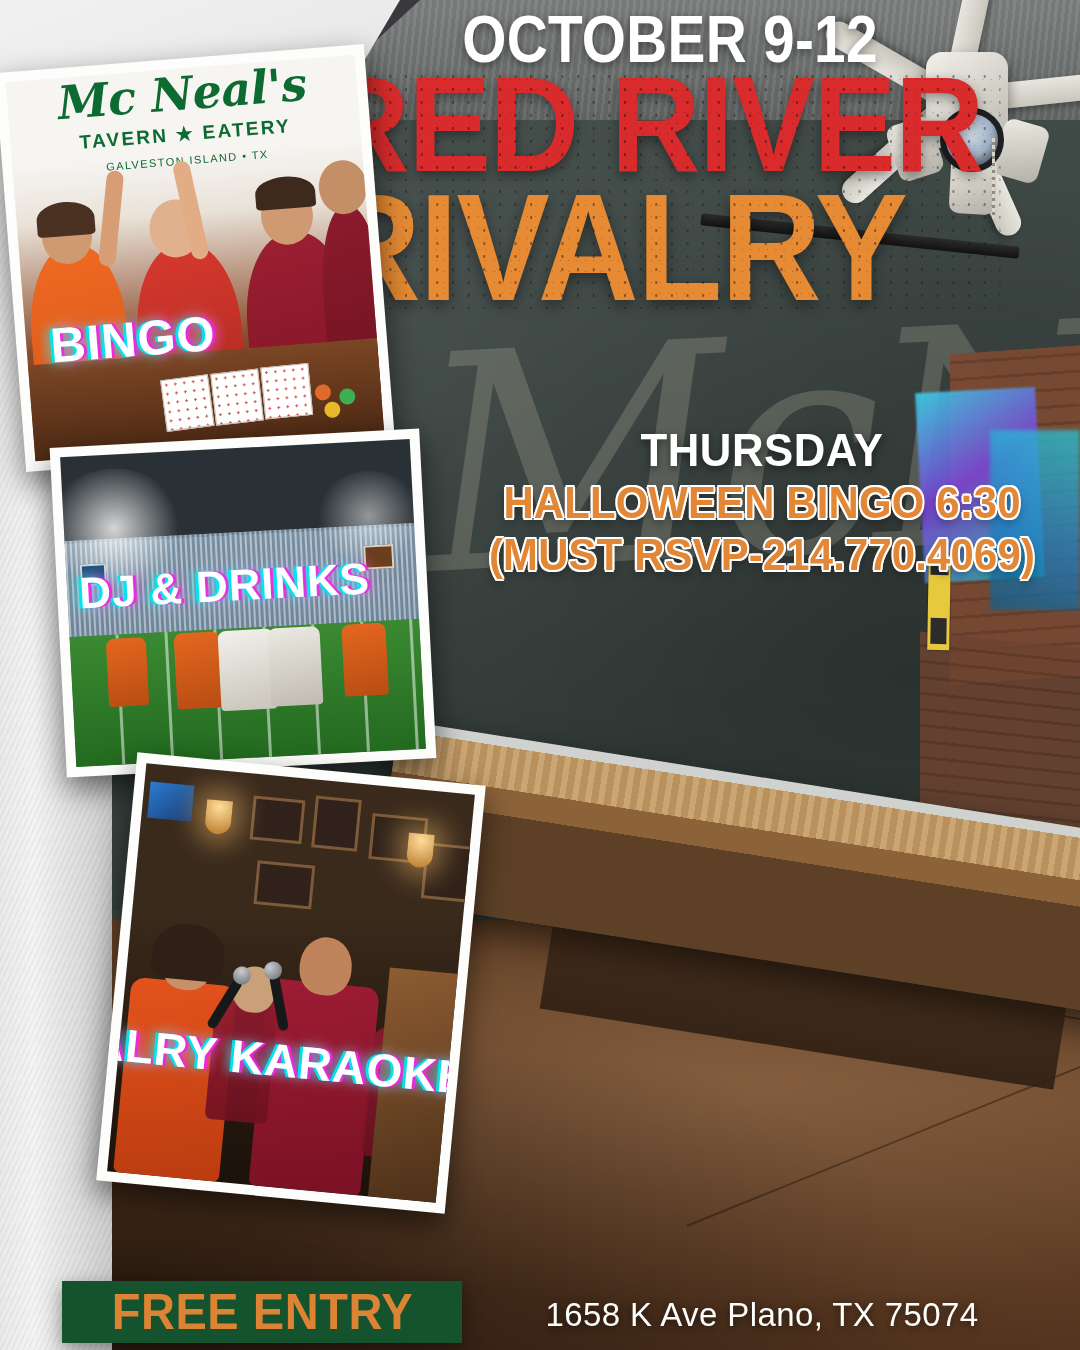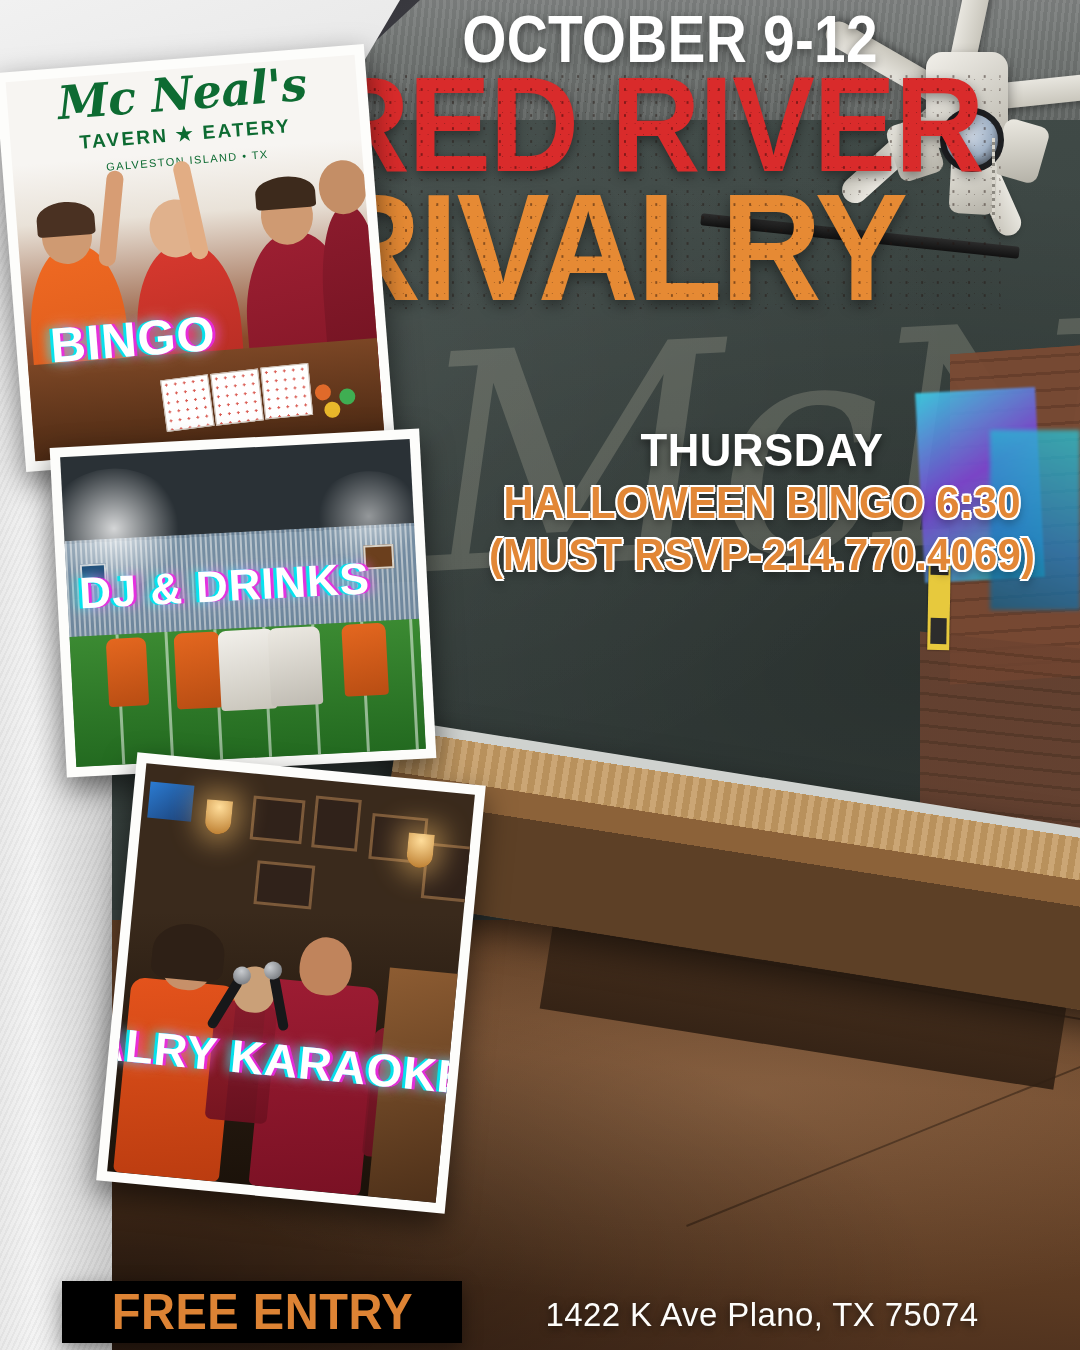--- a/index.html
+++ b/index.html
@@ -335,21 +335,21 @@
     text-align:center; color:#fdfdfb;
     font-family:"Liberation Sans", sans-serif;
     font-weight:400; font-size:33px; letter-spacing:.012em;
     text-shadow:0 2px 8px rgba(0,0,0,.6);
   }
 
   
   #free-entry{
     position:absolute; left:62px; top:1281px;
     width:400px; height:62px;
-    background:#000000;
+    background:#14532d;
     display:flex; align-items:center; justify-content:center;
     box-shadow:0 6px 18px rgba(0,0,0,.4);
   }
   #free-entry span{
     font-family:"Liberation Sans", sans-serif;
     font-weight:700; font-size:50px; color:#dd8334;
     letter-spacing:.012em; transform:scaleX(.94);
   }
 </style>
 </head>
@@ -503,19 +503,19 @@
     <div class="sect s-thu">
       <div class="day">THURSDAY</div>
       <div class="detail c-orange">HALLOWEEN BINGO 6:30</div>
       <div class="detail c-orange">(MUST RSVP-214.770.4069)</div>
     </div>
 
 
 
   </div>
 
-  <div class="address">1422 K Ave  Plano, TX 75074</div>
+  <div class="address">1658 K Ave  Plano, TX 75074</div>
 
   <div id="free-entry">
     <span>FREE ENTRY</span>
   </div>
 
 </div>
 
 </body></html>

